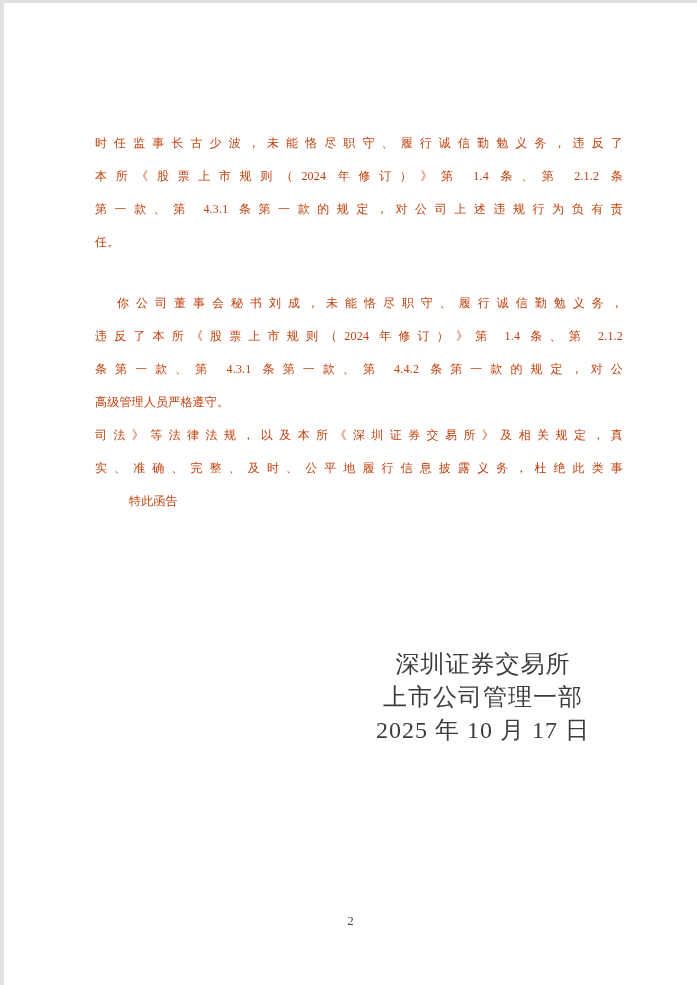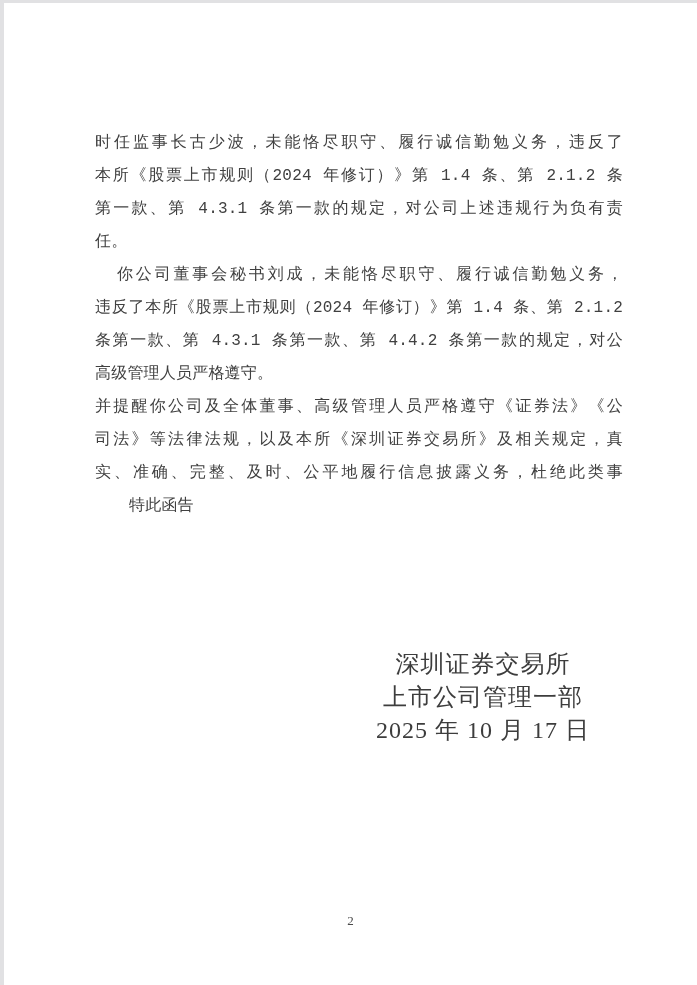--- a/index.html
+++ b/index.html
@@ -17,37 +17,36 @@
     top: 3px;
     width: 693px;
     height: 982px;
     background: #ffffff;
   }
   .body-text {
     position: absolute;
     left: 91px;   
     top: 124px;   
     width: 528px;
-    font-size: 16px;
+    font-size: 12px;
     line-height: 33px;
-    color: #404040;
+    color: #c2410c;
     letter-spacing: 0.2px;
-    font-family: Liberation Mono, monospace;
   }
   .ln {
     height: 33px;
     text-align: justify;
     text-align-last: justify;
     overflow: visible;
   }
   .ln.last {
     text-align: left;
     text-align-last: left;
   }
-  .ind-sm { text-indent: 22px; }
+  .ind-sm { text-indent: 22px; margin-top: 28px; }
   .ind-lg { text-indent: 34px; }
   .signature {
     position: absolute;
     left: 346px;  
     top: 645px;
     width: 266px;
     text-align: center;
     font-size: 24px;
     line-height: 33px;
     color: #3d3d3d;
@@ -74,21 +73,20 @@
     <div class="ln">时任监事长古少波，未能恪尽职守、履行诚信勤勉义务，违反了</div>
     <div class="ln">本所《股票上市规则（2024 年修订）》第 1.4 条、第 2.1.2 条</div>
     <div class="ln">第一款、第 4.3.1 条第一款的规定，对公司上述违规行为负有责</div>
     <div class="ln last">任。</div>
 
     <div class="ln ind-sm">你公司董事会秘书刘成，未能恪尽职守、履行诚信勤勉义务，</div>
     <div class="ln">违反了本所《股票上市规则（2024 年修订）》第 1.4 条、第 2.1.2</div>
     <div class="ln">条第一款、第 4.3.1 条第一款、第 4.4.2 条第一款的规定，对公</div>
     <div class="ln last">高级管理人员严格遵守。</div>
 
-    <div class="ln">并提醒你公司及全体董事、高级管理人员严格遵守《证券法》《公</div>
     <div class="ln">司法》等法律法规，以及本所《深圳证券交易所》及相关规定，真</div>
     <div class="ln">实、准确、完整、及时、公平地履行信息披露义务，杜绝此类事</div>
 
     <div class="ln last ind-lg">特此函告</div>
   </div>
 
   <div class="signature">
     <div>深圳证券交易所</div>
     <div>上市公司管理一部</div>
     <div>2025 年 10 月 17 日</div>

